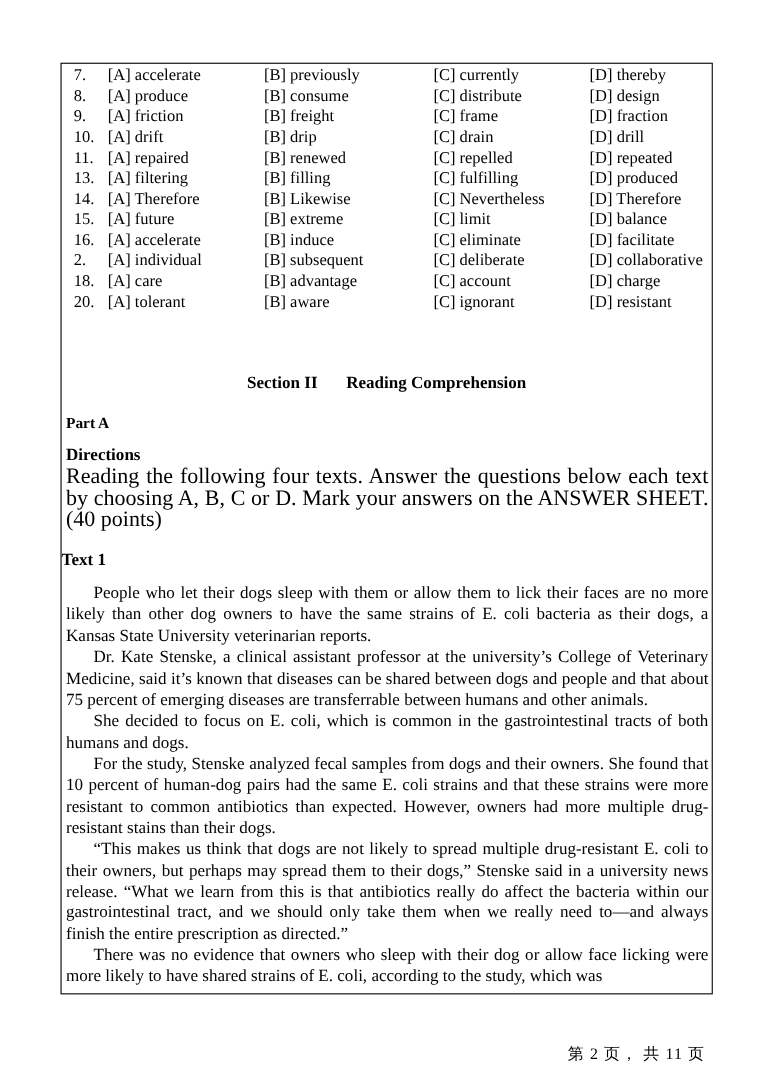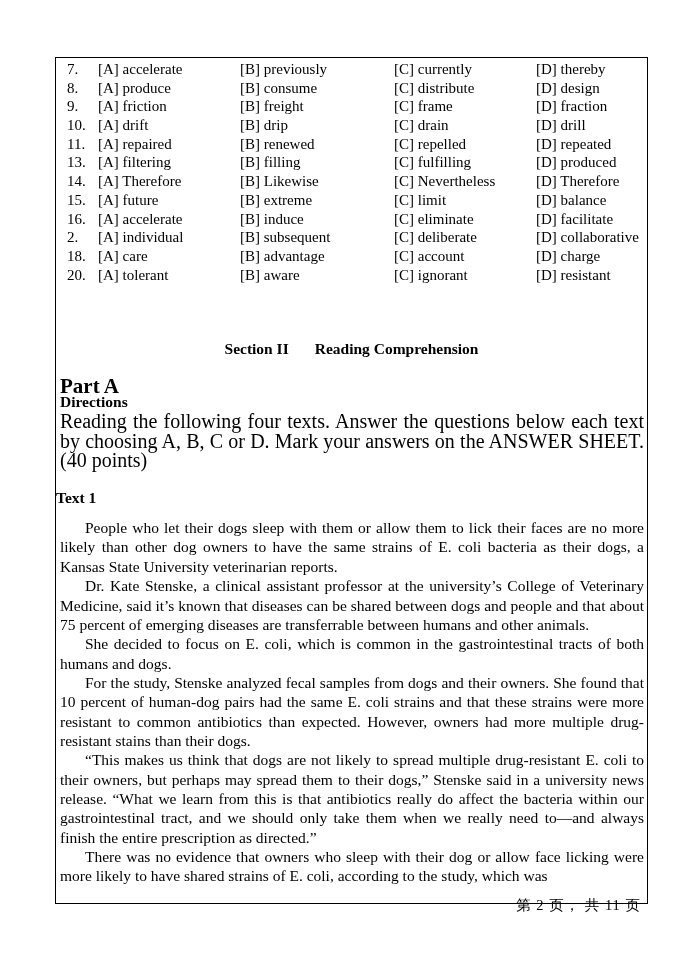--- a/index.html
+++ b/index.html
@@ -39,23 +39,23 @@
   .section-heading {
     margin-top: 56px;
     text-align: center;
     font-weight: bold;
     font-size: 15.5px;
     line-height: 17px;
   }
   .section-label { margin-right: 26px; margin-top: 40px; }
 
   .part-heading {
-    margin: 21px 0 0 4px;
-    font-weight: bold;
-    font-size: 21px;
+    margin: 21px 0 12px 4px;
+    font-weight: bold;
+    font-size: 14px;
     line-height: 16px;
   }
   .directions-heading {
     margin-left: 4px;
     font-weight: bold;
     font-size: 15.5px;
     line-height: 16px;
   }
   .directions-text {
     margin: 2px 3px 0 4px;
@@ -74,21 +74,21 @@
   .text1-body p {
     margin: 0;
     font-size: 15.5px;
     line-height: 19.35px;
     text-align: justify;
     text-indent: 25px;
   }
   .footer {
     position: absolute;
     right: 47px;
-    top: 896px;
+    top: 950px;
     font-size: 14.5px;
     line-height: 18px;
     letter-spacing: 1px;
   }
 </style>
 </head>
 <body>
 
 <div class="page">
   <div class="content-box">

